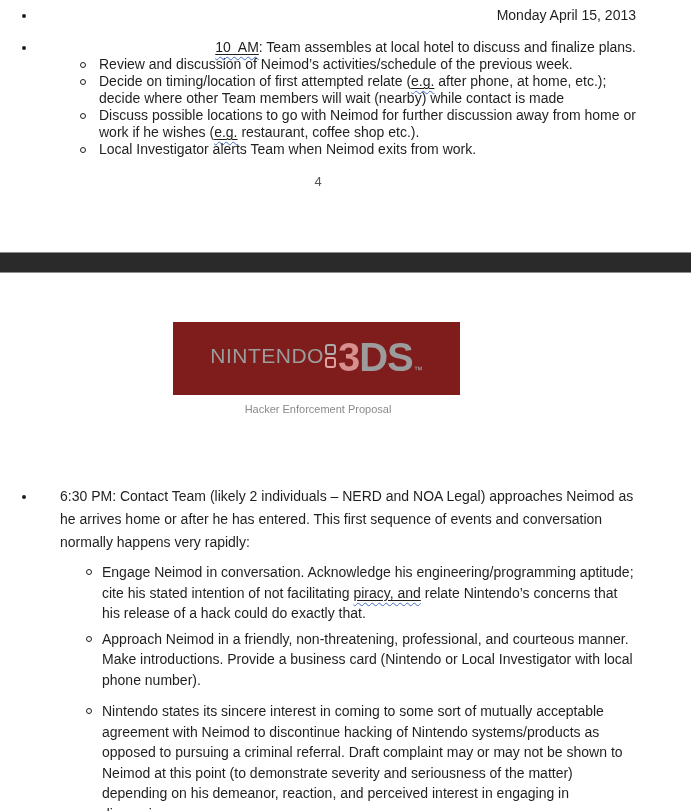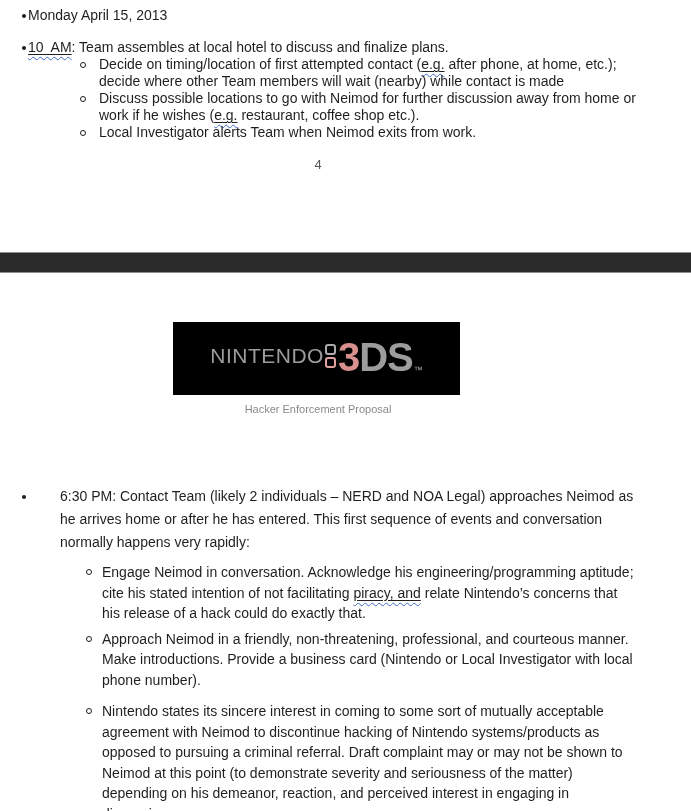--- a/index.html
+++ b/index.html
@@ -13,39 +13,39 @@
   .screen { position:relative; width:691px; height:811px; background:#fff; }
 
   
   .li { position:relative; width:636px; }
   .marker { position:absolute; border-radius:50%; }
   .dot  { width:4px; height:4px; background:#1f1f1f; }
   .circ { width:6px; height:6px; border:1px solid #1f1f1f; background:transparent; }
 
   
   .pg4 { position:absolute; top:7px; left:0; }
-  .pg4 .l1 { padding-left:28px; font-size:14px; line-height:17px; }
+  .pg4 .l1 { padding-left:28px; font-size:14px; line-height:17px;text-align:right; }
   .pg4 .l1 .dot { left:22px; top:7px; }
   .pg4 .mt { margin-top:15px; }
   .pg4 .l2 { padding-left:99px; font-size:14px; line-height:17px; }
   .pg4 .l2 .circ { left:80px; top:6px; }
   .pageno { margin-top:15px; width:636px; text-align:center; font-size:13px; line-height:17px; color:#565656; }
 
   
   .separator {
     position:absolute; top:252px; left:0; width:691px; height:21px;
     background:#2a2a2a;
     border-top:1px solid #8d8d8d; border-bottom:1px solid #8d8d8d;
   }
 
   
   .pg5 { position:absolute; top:322px; left:0; }
   .logo-block {
     margin-left:173px; width:287px; height:73px;
-    background:#000000;
+    background:#7f1d1d;
     display:flex; justify-content:center;
   }
   .logo-row { display:flex; align-items:flex-start; padding-top:19px; }
   .nin { font-size:21px; line-height:21px; letter-spacing:0.5px; color:#9c9c9c; margin-top:4px; font-weight:400; }
   .squares { display:flex; flex-direction:column; gap:2px; margin:3px 2px 0 1px; }
   .sq { width:11px; height:11px; border-radius:3px; }
   .sq-gray { border:2.5px solid #ababab; }
   .sq-red  { border:2.5px solid #e1a19f; }
   .three { font-size:40px; line-height:33px; font-weight:bold; color:#d7908e; letter-spacing:-1px; }
   .ds    { font-size:40px; line-height:33px; font-weight:bold; color:#9c9c9c; letter-spacing:-1px; }
@@ -89,24 +89,28 @@
     <div class="li l1">
       <span class="marker dot"></span>
       <span>Monday April 15, 2013</span>
     </div>
 
     <div class="li l1 mt">
       <span class="marker dot"></span>
       <span class="squiggle"><span class="u pre">10  AM</span></span><span>: Team assembles at local hotel to discuss and finalize plans.</span>
     </div>
 
+    <div class="li l2">
+      <span class="marker circ"></span>
+      <span>Review and discussion of Neimod’s activities/schedule of the previous week.</span>
+    </div>
 
     <div class="li l2">
       <span class="marker circ"></span>
-      <span>Decide on timing/location of first attempted contact (</span><span class="squiggle"><span class="u">e.g.</span></span><span> after phone, at home, etc.); decide where other Team members will wait (nearby) while contact is made</span>
+      <span>Decide on timing/location of first attempted relate (</span><span class="squiggle"><span class="u">e.g.</span></span><span> after phone, at home, etc.); decide where other Team members will wait (nearby) while contact is made</span>
     </div>
 
     <div class="li l2">
       <span class="marker circ"></span>
       <span>Discuss possible locations to go with Neimod for further discussion away from home or work if he wishes (</span><span class="squiggle"><span class="u">e.g.</span></span><span> restaurant, coffee shop etc.).</span>
     </div>
 
     <div class="li l2">
       <span class="marker circ"></span>
       <span>Local Investigator alerts Team when Neimod exits from work.</span>

